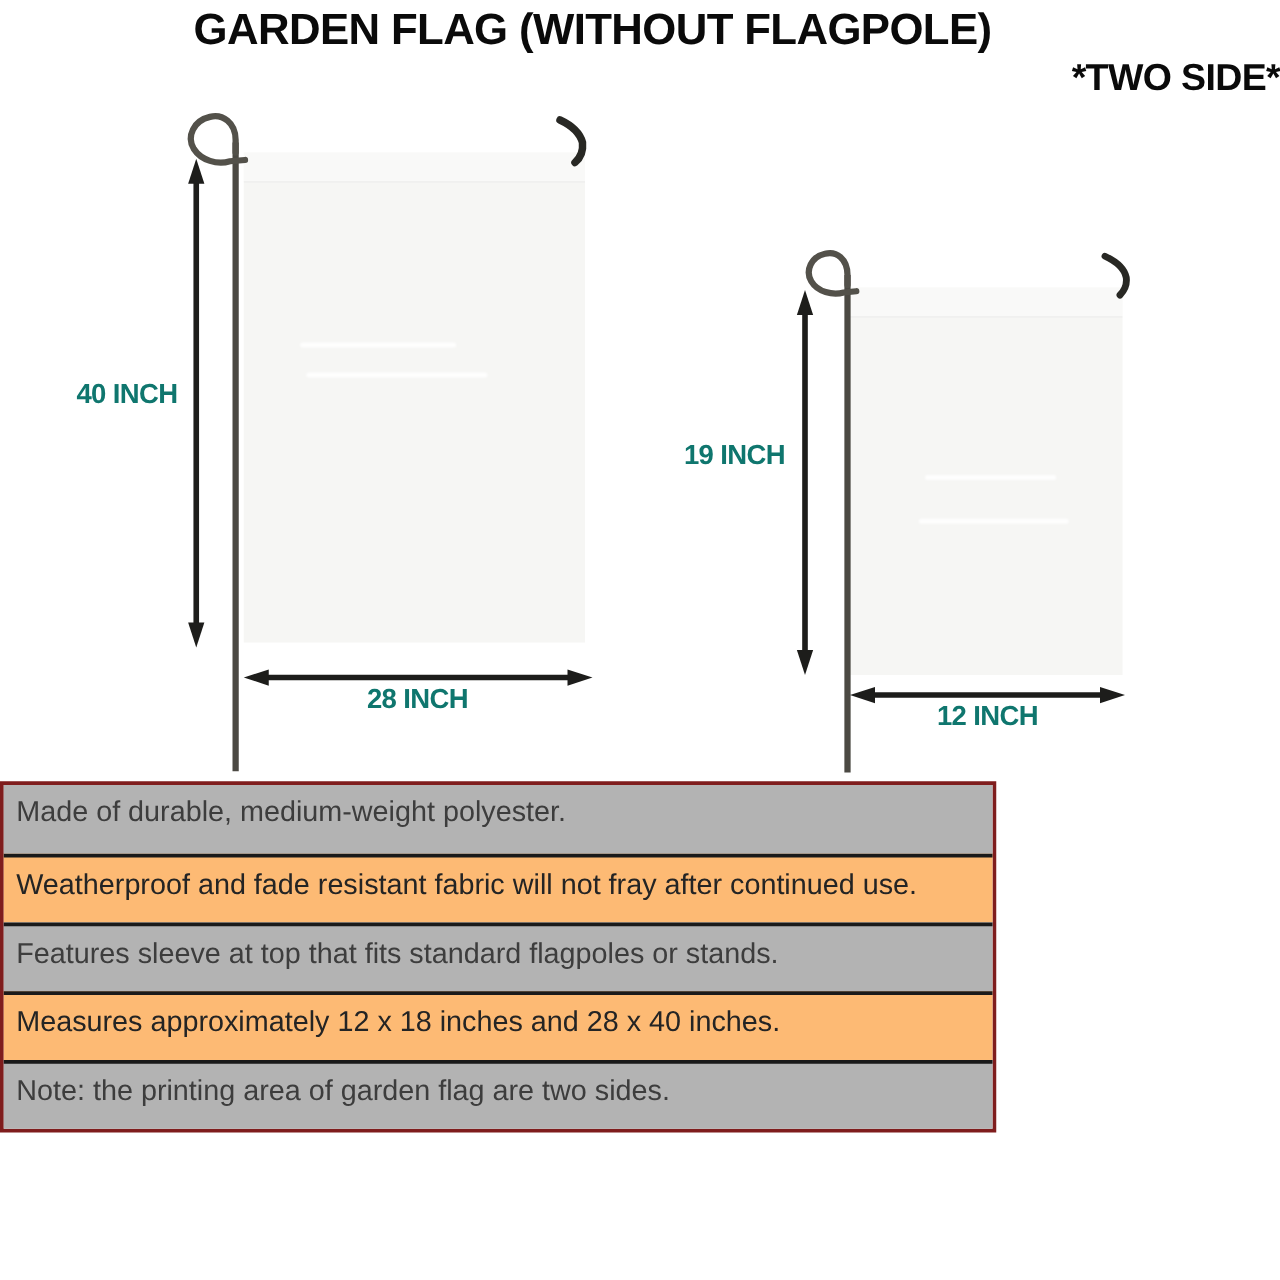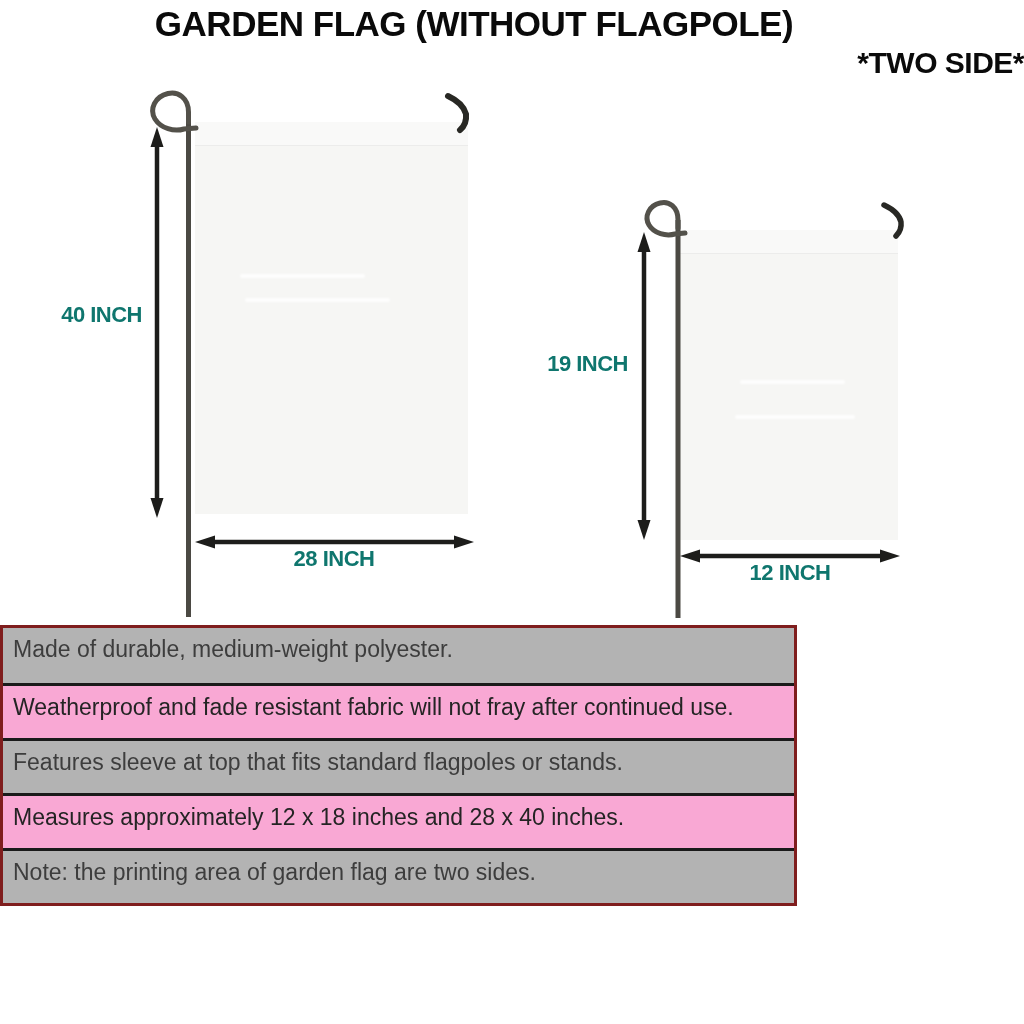--- a/index.html
+++ b/index.html
@@ -36,21 +36,21 @@
   .lbl-18{left:500px;top:353px;width:128px;text-align:right;}
   .lbl-12{left:690px;top:562px;width:200px;text-align:center;}
 
   
   .features{position:absolute;left:0;top:625px;width:791px;
     border:3px solid #7f1d1d;background:#ffffff;}
   .feature-row{height:55px;box-sizing:border-box;padding:8px 12px 0 10px;
     font-size:23px;line-height:1.15;color:#262626;}
   .feature-row + .feature-row{border-top:3px solid #1a1a1a;}
   .feature-row.gray{background:#b3b3b3;color:#3d3d3d;}
-  .feature-row.white{background:#f9a8d4;color:#242424;}
+  .feature-row.white{background:#fdba74;color:#242424;}
 </style>
 </head>
 <body>
 
 <div class="title-line1">GARDEN FLAG (WITHOUT FLAGPOLE)</div>
 <div class="title-line2">*TWO SIDE*</div>
 
 <div class="flag flag-large">
   <div class="sleeve"></div>
   <div class="wrinkle w1"></div>

